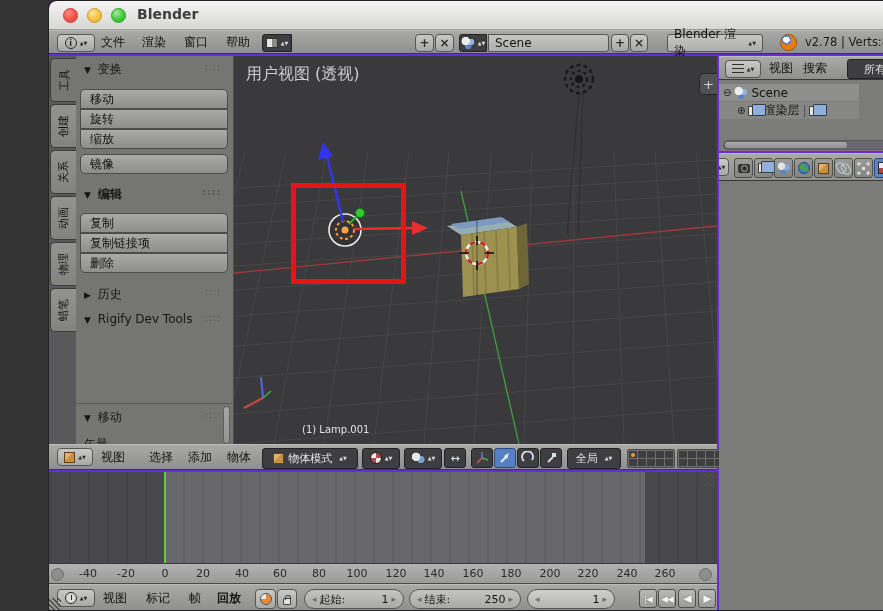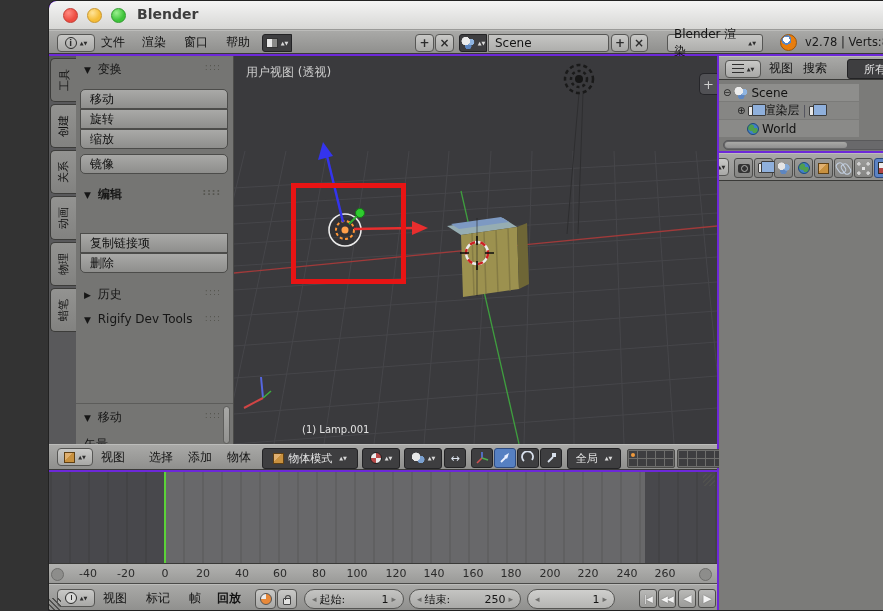--- a/index.html
+++ b/index.html
@@ -50,21 +50,21 @@
   .tbtn{position:absolute;left:4px;width:148px;height:20px;line-height:18px;padding-left:9px;font-size:12px;color:#101010;background:linear-gradient(#a9a9a7,#8e8e8c);border:1px solid #4c4c4a;cursor:default;}
   .tbtn.single{border-radius:5px;}
   .tbtn.top{border-radius:5px 5px 0 0;}
   .tbtn.mid{border-radius:0;}
   .tbtn.bot{border-radius:0 0 5px 5px;}
   .shelf-sep{position:absolute;left:0;width:158px;height:1px;background:#5c5c5a;}
   .vscroll{position:absolute;width:7px;border-radius:4px;background:linear-gradient(#a8a8a6,#929290);border:1px solid #5e5e5c;}
 
   
   .viewport{left:185px;top:55px;width:483px;height:388px;background:#3a3a3d;overflow:hidden;}
-  .vp-label{position:absolute;font-size:12px;color:#cdcdcd;}
+  .vp-label{position:absolute;font-size:16px;color:#cdcdcd;}
   .red-rect{position:absolute;left:57px;top:127px;width:115px;height:101px;border:5px solid #e81414;}
   .plus-tab{position:absolute;left:465px;top:17px;width:18px;height:22px;background:#515155;border:1px solid #26262a;border-right:none;border-radius:5px 0 0 5px;color:#cfcfcf;font-size:13px;display:flex;align-items:center;justify-content:center;}
 
   
   .vp-header{left:0;top:443px;width:668px;height:26px;}
   .mini-cube{width:11px;height:11px;background:linear-gradient(135deg,#e0b070 0 40%,#c8913f 40%);border:1px solid #5f4014;}
   .checker-sphere{width:12px;height:12px;border-radius:50%;border:1px solid #222;background:conic-gradient(#b84848 0 25%,#ececec 0 50%,#b84848 0 75%,#ececec 0);}
   .pivot-icon{width:14px;height:12px;background:
     radial-gradient(circle at 36% 40%,#e8e8e8 0 4px,transparent 4.5px),
     radial-gradient(circle at 70% 62%,#7aa0d0 0 3.5px,transparent 4px);}
@@ -216,20 +216,21 @@
     <div class="tbtn top" style="top:33px;">移动</div>
     <div class="tbtn mid" style="top:53px;">旋转</div>
     <div class="tbtn bot" style="top:73px;">缩放</div>
     <div class="tbtn single" style="top:98px;">镜像</div>
 
     <div class="panel-hdr" style="top:130px;font-weight:bold;">
       <span class="tri">▼</span>
       <span>编辑</span>
       <span class="grip">::::</span>
     </div>
+    <div class="tbtn top" style="top:157px;">复制</div>
     <div class="tbtn mid" style="top:177px;">复制链接项</div>
     <div class="tbtn bot" style="top:197px;">删除</div>
 
     <div class="panel-hdr" style="top:230px;">
       <span class="tri">▶</span>
       <span>历史</span>
       <span class="grip">::::</span>
     </div>
     <div class="panel-hdr" style="top:256px;">
       <span class="tri">▼</span>
@@ -523,24 +524,20 @@
       <span class="scene-iconball"></span>
       <span>Scene</span>
     </div>
     <div class="ol-row" style="top:46px;padding-left:18px;background:#868684;">
       <span style="font-size:10px;color:#222;">⊕</span>
       <span class="photos-icon"></span>
       <span>渲染层</span>
       <span style="color:#55555f;">|</span>
       <span class="photos-icon"></span>
     </div>
-    <div class="ol-row" style="top:64px;padding-left:28px;background:#8a8a88;">
-      <span class="globe-icon"></span>
-      <span>World</span>
-    </div>
     <div class="hscroll-track">
         <div class="hscroll-thumb"></div>
       </div>
     <div class="vscroll" style="right:3px;top:30px;height:48px;"></div>
     <div class="resize-grip" style="right:1px;top:1px;"></div>
   </div>
 
   <div class="abs props">
     <div class="props-header hdr">
       <div class="abs lbtn" style="left:-8px;width:18px;top:4px;">

